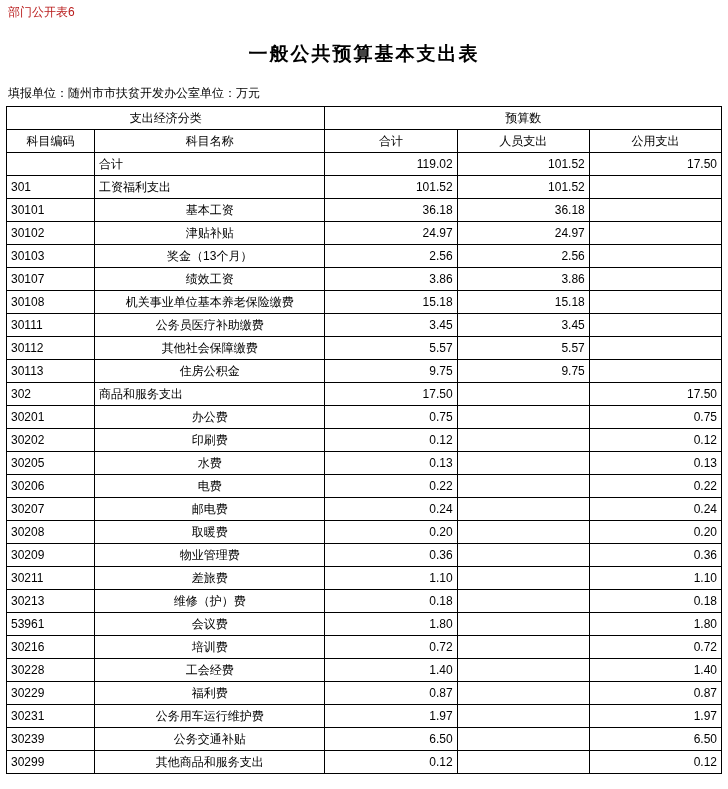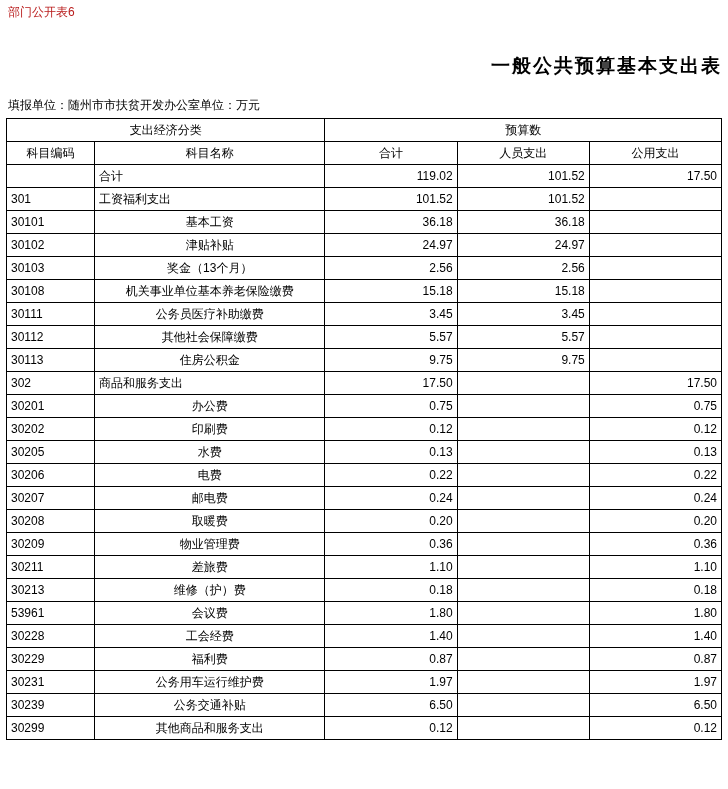--- a/index.html
+++ b/index.html
@@ -21,25 +21,25 @@
     box-sizing: border-box;
     padding: 0 6px;
   }
   .form-code {
     font-size: 12px;
     line-height: 14px;
     padding: 5px 0 0 2px;
     color: #b91c1c;
   }
   .title {
-    text-align: right;
+    text-align: center;
     font-size: 19px;
     font-weight: bold;
     letter-spacing: 2px;
-    margin: 34px 0 18px 0;
+    margin: 22px 0 18px 0;
   }
   .meta-row {
     display: flex;
     justify-content: flex-start;
     align-items: flex-end;
     font-size: 12px;
     padding: 0 2px 4px 2px;
   }
   .meta-left { white-space: nowrap; }
   .meta-right { white-space: nowrap; }
@@ -146,20 +146,27 @@
           <td class="num"></td>
         </tr>
         <tr>
           <td class="code">30103</td>
           <td class="name-l2">奖金（13个月）</td>
           <td class="num">2.56</td>
           <td class="num">2.56</td>
           <td class="num"></td>
         </tr>
         <tr>
+          <td class="code">30107</td>
+          <td class="name-l2">绩效工资</td>
+          <td class="num">3.86</td>
+          <td class="num">3.86</td>
+          <td class="num"></td>
+        </tr>
+        <tr>
           <td class="code">30108</td>
           <td class="name-l2">机关事业单位基本养老保险缴费</td>
           <td class="num">15.18</td>
           <td class="num">15.18</td>
           <td class="num"></td>
         </tr>
         <tr>
           <td class="code">30111</td>
           <td class="name-l2">公务员医疗补助缴费</td>
           <td class="num">3.45</td>
@@ -251,20 +258,27 @@
           <td class="num">0.18</td>
         </tr>
         <tr>
           <td class="code">53961</td>
           <td class="name-l2">会议费</td>
           <td class="num">1.80</td>
           <td class="num"></td>
           <td class="num">1.80</td>
         </tr>
         <tr>
+          <td class="code">30216</td>
+          <td class="name-l2">培训费</td>
+          <td class="num">0.72</td>
+          <td class="num"></td>
+          <td class="num">0.72</td>
+        </tr>
+        <tr>
           <td class="code">30228</td>
           <td class="name-l2">工会经费</td>
           <td class="num">1.40</td>
           <td class="num"></td>
           <td class="num">1.40</td>
         </tr>
         <tr>
           <td class="code">30229</td>
           <td class="name-l2">福利费</td>
           <td class="num">0.87</td>

